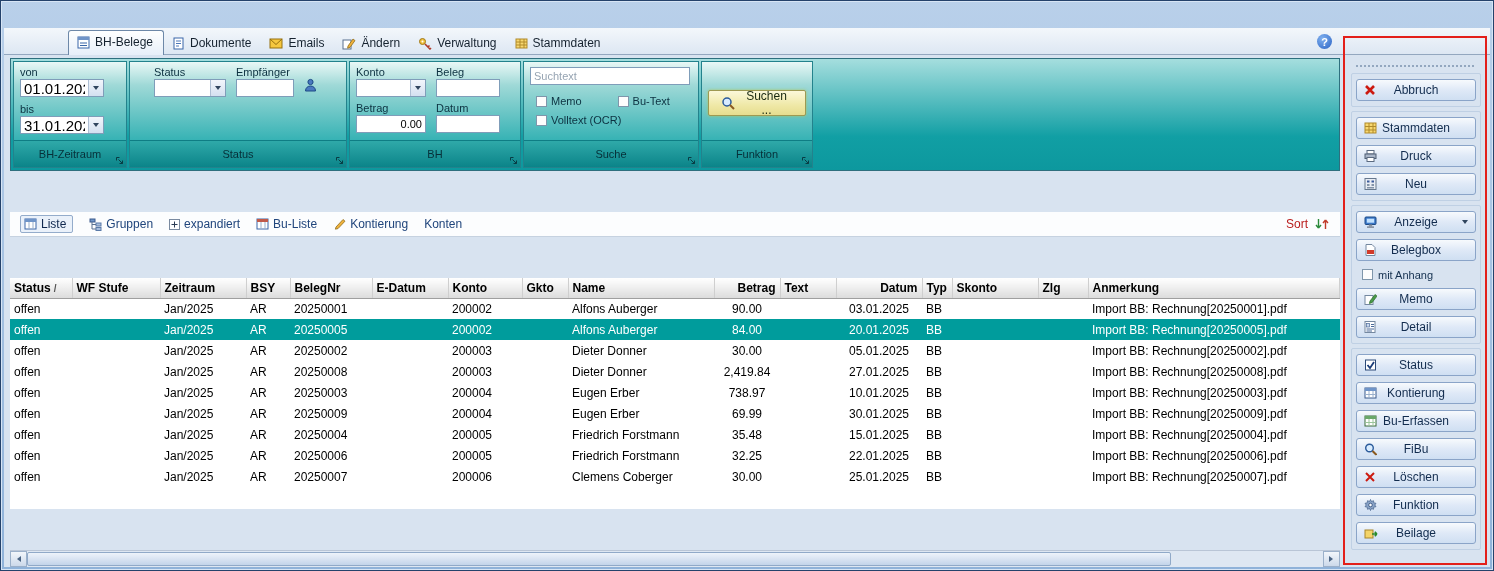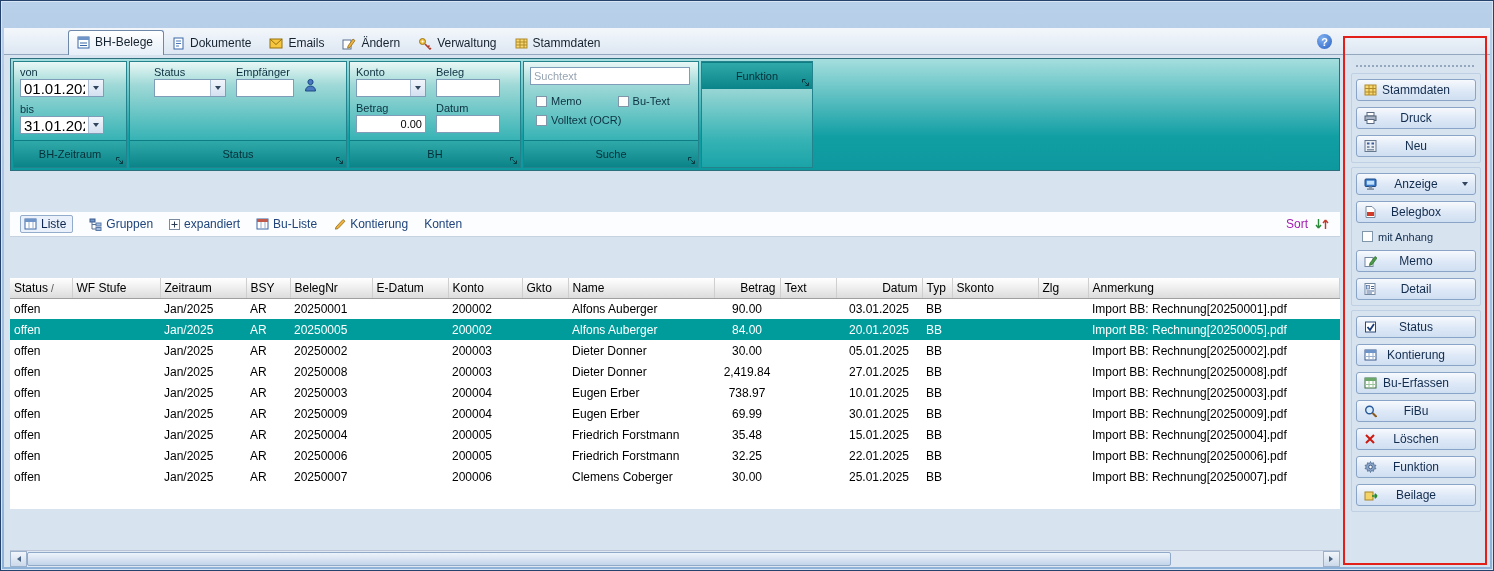--- a/index.html
+++ b/index.html
@@ -73,26 +73,26 @@
     background:linear-gradient(#fbf8da,#efe8a6 60%,#e6dd8f);
     border:1px solid #9e9952; border-radius:2px; font-size:12px; color:#1a2a12;
     box-shadow:0 0 3px rgba(180,200,90,.9); }
   .fgroup-filler { flex:1; border:none; background:transparent; }
 
   
   .viewbar { height:25px; background:#fcfdfe; border-bottom:1px solid #c6d2e0;
     display:flex; align-items:center; gap:16px; padding:0 10px; }
   .vb-item { display:flex; align-items:center; gap:4px; font-size:12px; color:#20457c; }
   .vb-item.active { background:#eaf1fa; border:1px solid #94accb; border-radius:2px; padding:1px 6px 1px 3px; color:#10284f; }
-  .vb-sort { margin-left:auto; display:flex; align-items:center; gap:6px; font-size:12px; color:#a21caf; }
+  .vb-sort { margin-left:auto; display:flex; align-items:center; gap:6px; font-size:12px; color:#b91c1c; }
 
   
   .table-wrap { flex:1; background:#fff; overflow:hidden; }
   table { border-collapse:collapse; table-layout:fixed; width:100%; font-size:12px; color:#000; }
-  thead th { height:20px; font-weight:normal; text-align:left; padding:0 4px; white-space:nowrap; overflow:hidden;
+  thead th { height:20px; font-weight:bold; text-align:left; padding:0 4px; white-space:nowrap; overflow:hidden;
     background:linear-gradient(#ffffff,#ececec 55%,#dcdcdc); border-right:1px solid #cfcfcf; border-bottom:1px solid #9f9f9f; }
   thead th.num { text-align:right; }
   tbody td { height:21px; padding:0 4px; white-space:nowrap; overflow:hidden; }
   tbody td.num { text-align:center; }
   tbody tr.selected td { background:#009c9c; color:#fff; }
   .sort-ind { font-size:10px; color:#555; margin-left:3px; }
 
   
   .hscroll { height:17px; background:#dee7f2; border-top:1px solid #b9c5d6; display:flex; }
   .sc-arrow { width:17px; background:linear-gradient(#f2f6fb,#ccd9ea); border:1px solid #9bb0ca;
@@ -316,20 +316,31 @@
               <span>Suche</span>
               <span class="launcher">
                   <svg width="9" height="9">
                     <path d="M1.5 1.5h3 M1.5 1.5v3 M3.5 3.5 L7.5 7.5 M7.5 7.5h-3 M7.5 7.5v-3" stroke="#083c44" fill="none"></path>
                   </svg>
                 </span>
             </div>
           </div>
 
           <div class="fgroup" style="width:112px">
+            <div class="fgroup-body" style="display:flex;align-items:center;justify-content:center">
+              <button class="suchen-btn">
+                <span style="display:flex">
+                  <svg width="14" height="14">
+                      <circle cx="6" cy="6" r="4" fill="#d8ecff" stroke="#2a5a9a" stroke-width="1.5"></circle>
+                      <line x1="9" y1="9" x2="13" y2="13" stroke="#8a5a20" stroke-width="2"></line>
+                    </svg>
+                </span>
+                <span>Suchen ...</span>
+              </button>
+            </div>
             <div class="fgroup-footer">
               <span>Funktion</span>
               <span class="launcher">
                   <svg width="9" height="9">
                     <path d="M1.5 1.5h3 M1.5 1.5v3 M3.5 3.5 L7.5 7.5 M7.5 7.5h-3 M7.5 7.5v-3" stroke="#083c44" fill="none"></path>
                   </svg>
                 </span>
             </div>
           </div>
 
@@ -603,20 +614,30 @@
                 <path d="M1 1 L5 4 L1 7 Z" fill="#4a6484"></path>
               </svg>
             </span>
         </div>
       </div>
 
       <div class="sidebar">
         <div class="red-box"></div>
         <div class="grip"></div>
 
+        <div class="side-group">
+          <div class="side-btn">
+            <span class="sb-icon">
+                <svg width="12" height="12">
+                  <path d="M2 2 L10 10 M10 2 L2 10" stroke="#cc1a10" stroke-width="2.6"></path>
+                </svg>
+              </span>
+            <span>Abbruch</span>
+          </div>
+        </div>
 
         <div class="side-group">
           <div class="side-btn">
             <span class="sb-icon">
                 <svg width="13" height="12">
                   <rect x="1" y="1" width="11" height="10" fill="#f8d870" stroke="#b08a2a"></rect>
                   <line x1="1" y1="4.5" x2="12" y2="4.5" stroke="#b08a2a"></line>
                   <line x1="1" y1="8" x2="12" y2="8" stroke="#b08a2a"></line>
                   <line x1="5" y1="1" x2="5" y2="11" stroke="#b08a2a"></line>
                   <line x1="9" y1="1" x2="9" y2="11" stroke="#b08a2a"></line>

